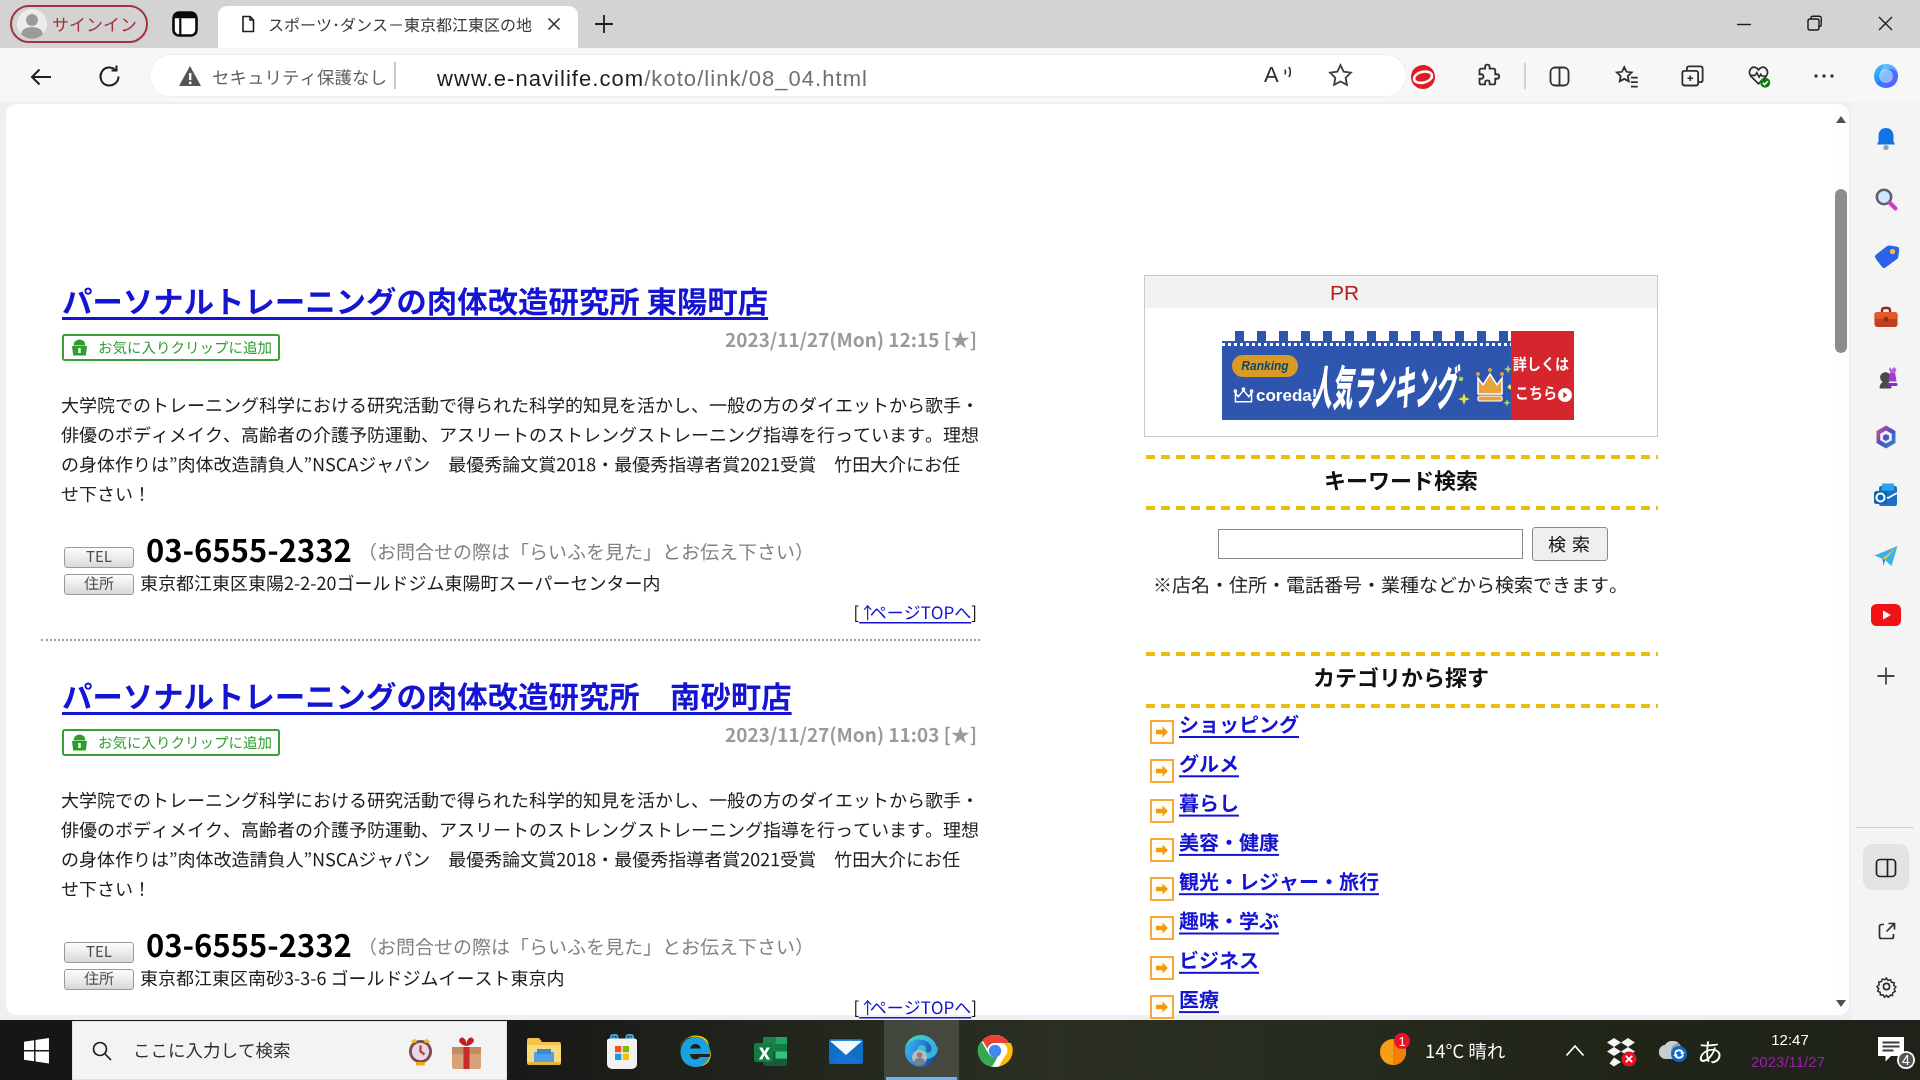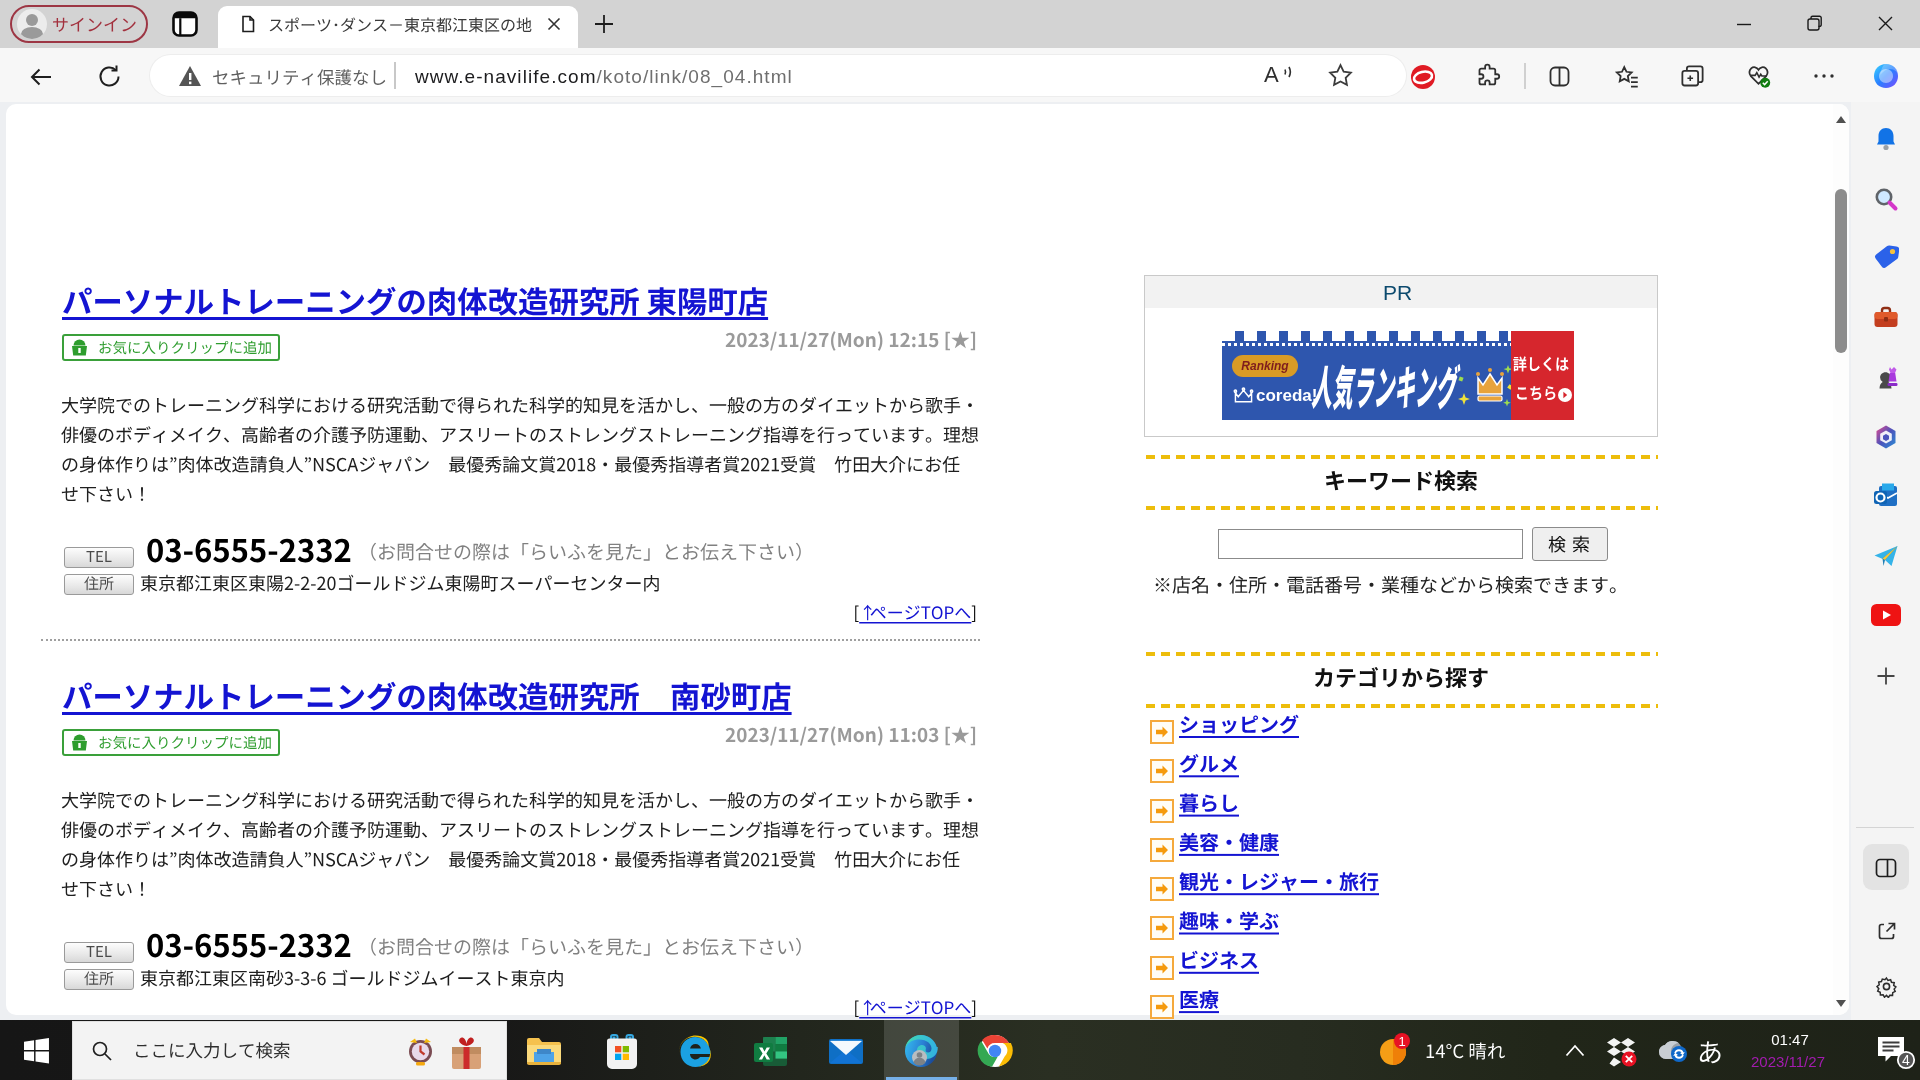--- a/index.html
+++ b/index.html
@@ -49,21 +49,21 @@
     <path d="M20.5 2.5v5h-5" fill="none"></path>
   </svg>
 
 <div class="a" style="left:150px;top:55px;width:1256px;height:41px;background:#fff;border-radius:21px;box-shadow:0 0 0 1px #ededed"></div>
 <svg class="a" style="left:178px;top:65px" width="24" height="22" viewBox="0 0 24 22">
     <path d="M12 1L23 21H1z" fill="#555"></path>
     <rect x="11" y="8" width="2.4" height="7" fill="#fff"></rect>
     <rect x="11" y="16.6" width="2.4" height="2.6" fill="#fff"></rect>
   </svg>
 <div class="a" style="left:394px;top:62px;width:2px;height:27px;background:#c8c8c8"></div>
-<div class="a" style="left:415px;top:66px;font-size:19px;letter-spacing:1.05px;color:#1c1c1e">www.e-navilife.com<span style="color:#6f6f6f">/koto/link/08_04.html</span></div>
+<div class="a" style="left:437px;top:66px;font-size:22px;letter-spacing:1.05px;color:#1c1c1e">www.e-navilife.com<span style="color:#6f6f6f">/koto/link/08_04.html</span></div>
 
 <div class="a" style="left:1264px;top:62px;width:24px;height:26px;font-size:22px;color:#2f2f2f;font-family:'Liberation Sans',sans-serif">A<svg class="a" style="left:19px;top:2px" width="14" height="16" viewBox="0 0 14 16" fill="none" stroke="#2f2f2f" stroke-width="1.6">
       <path d="M2 5.5a6 6 0 0 1 0 5M6 3a10.5 10.5 0 0 1 0 10"></path>
     </svg></div>
 <svg class="a" style="left:1327px;top:62px" width="27" height="27" viewBox="0 0 24 24" fill="none" stroke="#3c3c3c" stroke-width="1.6">
     <path d="M12 2.8l2.8 5.8 6.4.9-4.6 4.5 1.1 6.3-5.7-3-5.7 3 1.1-6.3L2.8 9.5l6.4-.9z"></path>
   </svg>
 
 <svg class="a" style="left:1410px;top:64px" width="26" height="26" viewBox="0 0 26 26">
     <circle cx="13" cy="13" r="12" fill="#e01b24"></circle>
@@ -208,25 +208,25 @@
     <rect x="8.3" y="10" width="2.4" height="5" fill="#fff"></rect>
   </svg>
 <div class="a" style="left:64px;top:547px;width:70px;height:21px;border:1px solid #9a9a9a;border-radius:3px;background:linear-gradient(#fdfdfd,#e8e8e8 60%,#d8d8d8)"></div>
 <div class="a" style="left:64px;top:574px;width:70px;height:21px;border:1px solid #9a9a9a;border-radius:3px;background:linear-gradient(#fdfdfd,#e8e8e8 60%,#d8d8d8)"></div>
 <div class="a" style="left:64px;top:942px;width:70px;height:21px;border:1px solid #9a9a9a;border-radius:3px;background:linear-gradient(#fdfdfd,#e8e8e8 60%,#d8d8d8)"></div>
 <div class="a" style="left:64px;top:969px;width:70px;height:21px;border:1px solid #9a9a9a;border-radius:3px;background:linear-gradient(#fdfdfd,#e8e8e8 60%,#d8d8d8)"></div>
 <div class="a" style="left:41px;top:639px;width:939px;height:2px;border-top:2px dotted #9f9f9f"></div>
 
 <div class="a" style="left:1144px;top:275px;width:514px;height:162px;border:1px solid #c9c9c9;background:#fff"></div>
 <div class="a" style="left:1145px;top:276px;width:512px;height:32px;background:#f2f2f2"></div>
-<div class="a" style="left:1383px;top:281px;font-size:21px;color:#0c4a6e">PR</div>
+<div class="a" style="left:1330px;top:281px;font-size:21px;color:#b91c1c">PR</div>
 <div class="a" style="left:1222px;top:331px;width:352px;height:89px;background:#2e56ae;overflow:hidden">
   <div class="a" style="left:0;top:0;width:290px;height:10px;background:repeating-linear-gradient(90deg,#fff 0 13px,rgba(255,255,255,0) 13px 22px)"></div>
   <div class="a" style="left:0;top:12px;width:290px;height:3px;background:repeating-linear-gradient(90deg,#fff 0 3px,rgba(255,255,255,0) 3px 6px)"></div>
-  <div class="a" style="left:10px;top:24px;width:66px;height:22px;background:#d99b26;border-radius:11px;color:#7f1d1d;font-size:12px;font-weight:bold;font-style:italic;text-align:center;line-height:22px">Ranking</div>
+  <div class="a" style="left:10px;top:24px;width:66px;height:22px;background:#d99b26;border-radius:11px;color:#0c4a6e;font-size:12px;font-weight:bold;font-style:italic;text-align:center;line-height:22px">Ranking</div>
   <svg class="a" style="left:11px;top:56px" width="21" height="18" viewBox="0 0 26 22" fill="none" stroke="#fff" stroke-width="1.8">
       <path d="M3 7l3.5 5L13 4l6.5 8L23 7v11H3z"></path>
       <circle cx="3" cy="5" r="1.4"></circle>
       <circle cx="13" cy="2.5" r="1.4"></circle>
       <circle cx="23" cy="5" r="1.4"></circle>
     </svg>
   <div class="a" style="left:34px;top:55px;color:#fff;font-size:17px;font-weight:bold">coreda!</div>
   <svg class="a" style="left:248px;top:33px" width="40" height="42" viewBox="0 0 40 42">
       <path d="M8 14l5 7 7-11 7 11 5-7v16H8z" fill="#e8a33c" stroke="#fff" stroke-width="1.5"></path>
       <rect x="8" y="32" width="24" height="5" rx="1.5" fill="#e8a33c" stroke="#fff" stroke-width="1.2"></rect>
@@ -398,21 +398,21 @@
     <path d="M14 18a7 7 0 0 1-7-7c0-3.5 2.6-6.4 6-6.9A8.5 8.5 0 0 1 21 0c2 0 3.9.7 5.4 1.9C22 2.5 19 6 19 10c0 3.4 2 6.4 5 7.7z" fill="#c8cdd2"></path>
     <circle cx="27" cy="13" r="8" fill="#0f68c9"></circle>
     <path d="M27 8.2a4.8 4.8 0 0 1 4.5 3.2l1.3-.4-2 3.2-2.8-2.2 1.5-.4A3.2 3.2 0 0 0 24 12h-1.7A4.8 4.8 0 0 1 27 8.2zM27 17.8a4.8 4.8 0 0 1-4.5-3.2l-1.3.4 2-3.2 2.8 2.2-1.5.4A3.2 3.2 0 0 0 30 14h1.7A4.8 4.8 0 0 1 27 17.8z" fill="#fff"></path>
   </svg>
 <svg class="a" style="left:1876px;top:1035px" width="42" height="36" viewBox="0 0 42 36">
     <path d="M2 2h26v19H15l-5.5 5.5V21H2z" fill="#fff"></path>
     <path d="M6.5 7.5h17M6.5 11.5h17M6.5 15.5h11" stroke="#3c3c3c" stroke-width="1.9"></path>
     <circle cx="30" cy="25" r="8.2" fill="#555" stroke="#fff" stroke-width="1.8"></circle>
     <text x="30" y="30" font-size="14" fill="#fff" text-anchor="middle" font-family="Liberation Sans">4</text>
   </svg>
-<div class="a" style="left:1745px;top:1031px;width:90px;height:18px;color:#fff;font-size:15px;text-align:center">01:47</div>
+<div class="a" style="left:1745px;top:1031px;width:90px;height:18px;color:#fff;font-size:15px;text-align:center">12:47</div>
 <div class="a" style="left:1738px;top:1053px;width:100px;height:18px;color:#a21caf;font-size:15px;text-align:center">2023/11/27</div>
 <svg width="1920" height="1080" viewBox="0 0 1920 1080" style="position:absolute;left:0;top:0;z-index:50;pointer-events:none">
     <defs>
       <path id="g0" d="M801 719Q801 695 818 679Q835 662 859 662Q883 662 900 679Q917 695 917 719Q917 743 900 760Q883 777 859 777Q835 777 818 760Q801 743 801 719ZM739 719Q739 752 756 779Q772 807 799 823Q826 839 859 839Q892 839 919 823Q946 807 963 779Q979 752 979 719Q979 687 963 660Q946 633 919 616Q892 600 859 600Q826 600 799 616Q772 633 756 660Q739 687 739 719ZM192 311Q209 353 224 400Q240 446 252 495Q264 545 274 594Q283 643 287 691L433 661Q429 647 424 628Q419 609 415 591Q411 573 409 561Q404 535 395 498Q386 461 374 419Q362 378 350 337Q337 295 324 260Q306 212 282 160Q257 108 230 60Q202 12 176 -26L36 33Q84 95 125 170Q167 245 192 311ZM686 332Q671 372 653 417Q635 462 615 507Q595 552 576 592Q557 632 541 661L674 704Q689 675 709 634Q729 593 749 547Q769 502 788 457Q807 412 822 376Q835 343 851 298Q866 253 883 205Q899 156 913 110Q928 64 938 27L790 -21Q777 38 760 99Q743 160 725 219Q706 278 686 332Z"></path>
       <path id="g1" d="M92 463Q110 462 138 460Q166 459 197 458Q227 457 253 457Q278 457 315 457Q352 457 395 457Q439 457 486 457Q532 457 578 457Q624 457 665 457Q706 457 738 457Q771 457 790 457Q825 457 856 459Q887 462 907 463V306Q890 307 856 309Q822 311 790 311Q771 311 738 311Q705 311 664 311Q623 311 578 311Q532 311 485 311Q438 311 395 311Q351 311 314 311Q278 311 253 311Q210 311 165 309Q120 308 92 306Z"></path>
       <path id="g2" d="M244 58Q365 109 449 180Q532 251 586 330Q642 410 667 490Q692 570 704 632Q712 666 715 700Q718 734 717 753L879 731Q870 702 862 668Q854 635 849 614Q830 526 798 436Q765 347 710 263Q652 172 567 93Q482 14 363 -44ZM223 748Q242 722 266 683Q290 644 314 601Q339 559 361 520Q382 481 396 455L264 380Q246 421 223 463Q201 506 178 547Q155 589 133 623Q112 658 95 682Z"></path>
       <path id="g3" d="M458 674Q458 699 455 734Q452 768 445 791H604Q600 768 598 732Q596 697 596 673Q596 645 596 612Q596 579 596 544Q596 509 596 476Q596 394 583 320Q570 247 539 180Q507 113 452 54Q396 -5 310 -56L186 36Q265 72 318 119Q370 166 401 222Q432 278 445 342Q458 406 458 476Q458 509 458 544Q458 580 458 613Q458 647 458 674ZM87 571Q110 569 139 567Q168 564 198 564Q211 564 247 564Q284 564 336 564Q388 564 448 564Q508 564 568 564Q629 564 681 564Q733 564 770 564Q807 564 821 564Q856 564 885 566Q915 568 930 570V434Q915 435 882 436Q850 438 820 438Q806 438 770 438Q733 438 681 438Q628 438 569 438Q509 438 449 438Q389 438 337 438Q285 438 249 438Q213 438 202 438Q169 438 140 436Q111 435 87 433Z"></path>
       <path id="g4" d="M503 22Q506 37 509 56Q511 76 511 96Q511 107 511 140Q511 173 511 220Q511 267 511 322Q511 376 511 432Q511 488 511 537Q511 587 511 624Q511 662 511 679Q511 713 507 738Q504 763 503 765H652Q651 763 648 737Q645 712 645 678Q645 661 645 627Q645 594 645 550Q645 507 645 458Q645 409 645 361Q645 314 645 272Q645 229 645 199Q645 169 645 155Q686 173 730 204Q774 235 816 276Q859 318 892 366L969 256Q928 202 869 150Q811 98 749 55Q687 12 630 -17Q614 -26 604 -34Q594 -41 587 -47ZM40 37Q106 83 148 148Q190 213 210 276Q221 309 227 357Q232 406 235 461Q238 517 239 571Q239 626 239 672Q239 702 237 724Q234 745 230 764H377Q376 762 375 747Q373 733 371 714Q370 694 370 673Q370 629 369 570Q368 512 365 451Q362 390 356 335Q350 281 340 243Q317 158 272 85Q226 13 162 -44Z"></path>
       <path id="g5" d="M314 96Q314 115 314 159Q314 202 314 260Q314 317 314 380Q314 443 314 501Q314 560 314 605Q314 650 314 671Q314 697 311 731Q309 765 304 791H460Q457 765 454 734Q451 702 451 671Q451 643 451 595Q451 547 451 489Q451 430 451 370Q451 309 451 253Q451 197 451 156Q451 114 451 96Q451 82 452 56Q453 31 456 4Q459 -23 460 -44H304Q308 -14 311 26Q314 66 314 96ZM421 532Q471 519 533 498Q595 478 658 455Q721 432 777 409Q832 387 869 368L812 230Q770 252 719 274Q668 297 615 318Q563 339 512 357Q462 375 421 389Z"></path>
       <path id="g6" d="M195 40Q204 59 206 73Q208 87 208 105Q208 124 208 163Q208 202 208 254Q208 305 208 362Q208 419 208 474Q208 529 208 574Q208 619 208 647Q208 666 206 687Q205 708 202 728Q200 747 197 761H354Q350 732 347 704Q344 676 344 647Q344 623 344 588Q344 552 344 509Q344 466 344 420Q344 374 344 329Q344 284 344 244Q344 204 344 174Q344 144 344 127Q405 145 475 177Q544 208 614 251Q685 295 747 347Q810 399 858 458L929 345Q827 222 676 132Q526 43 349 -15Q339 -19 323 -25Q307 -31 290 -42Z"></path>

